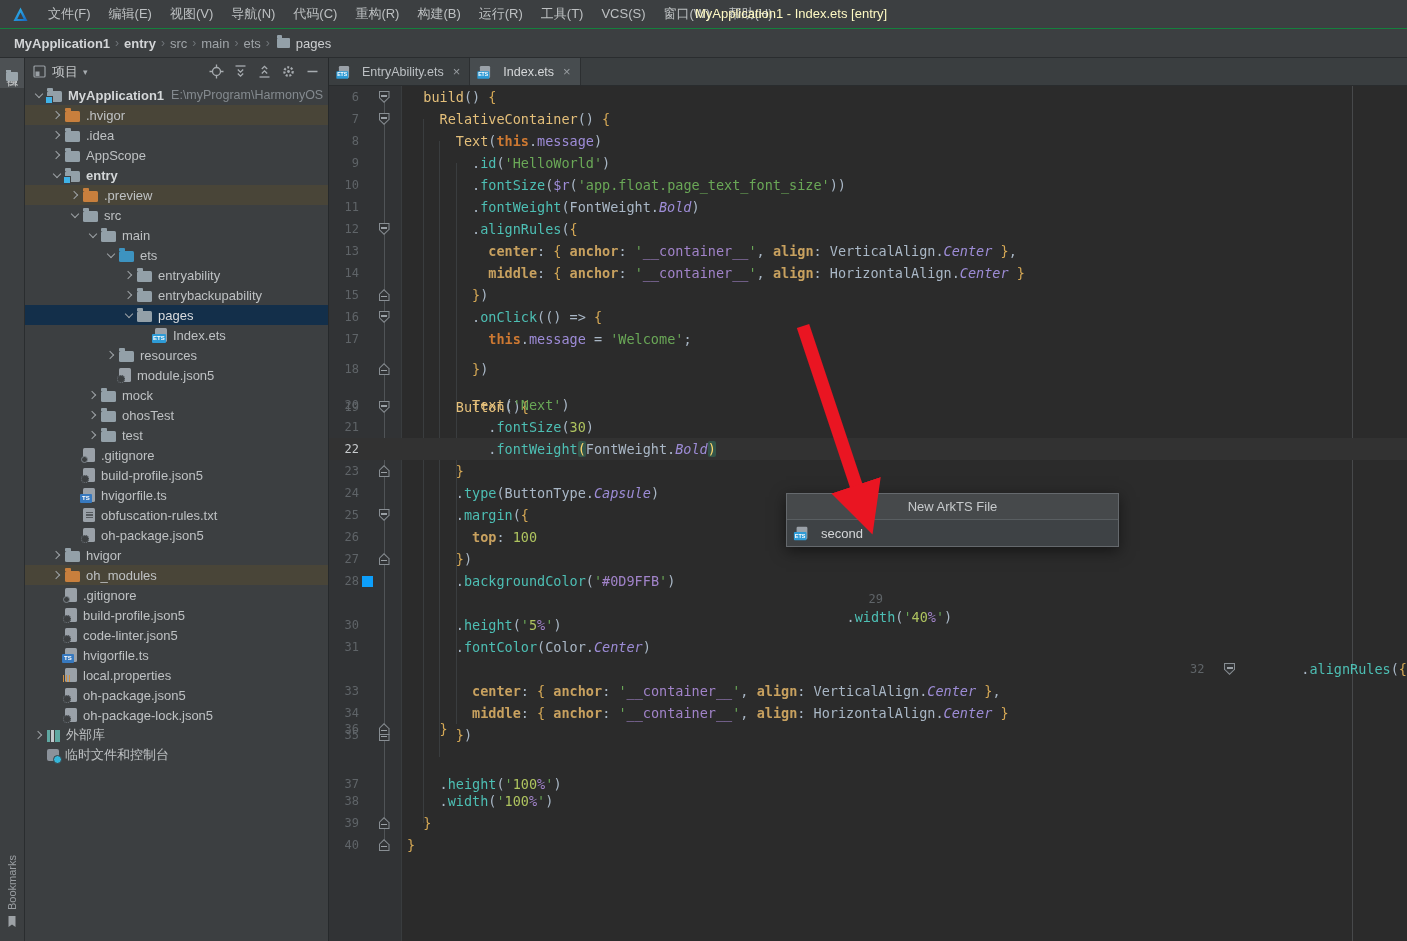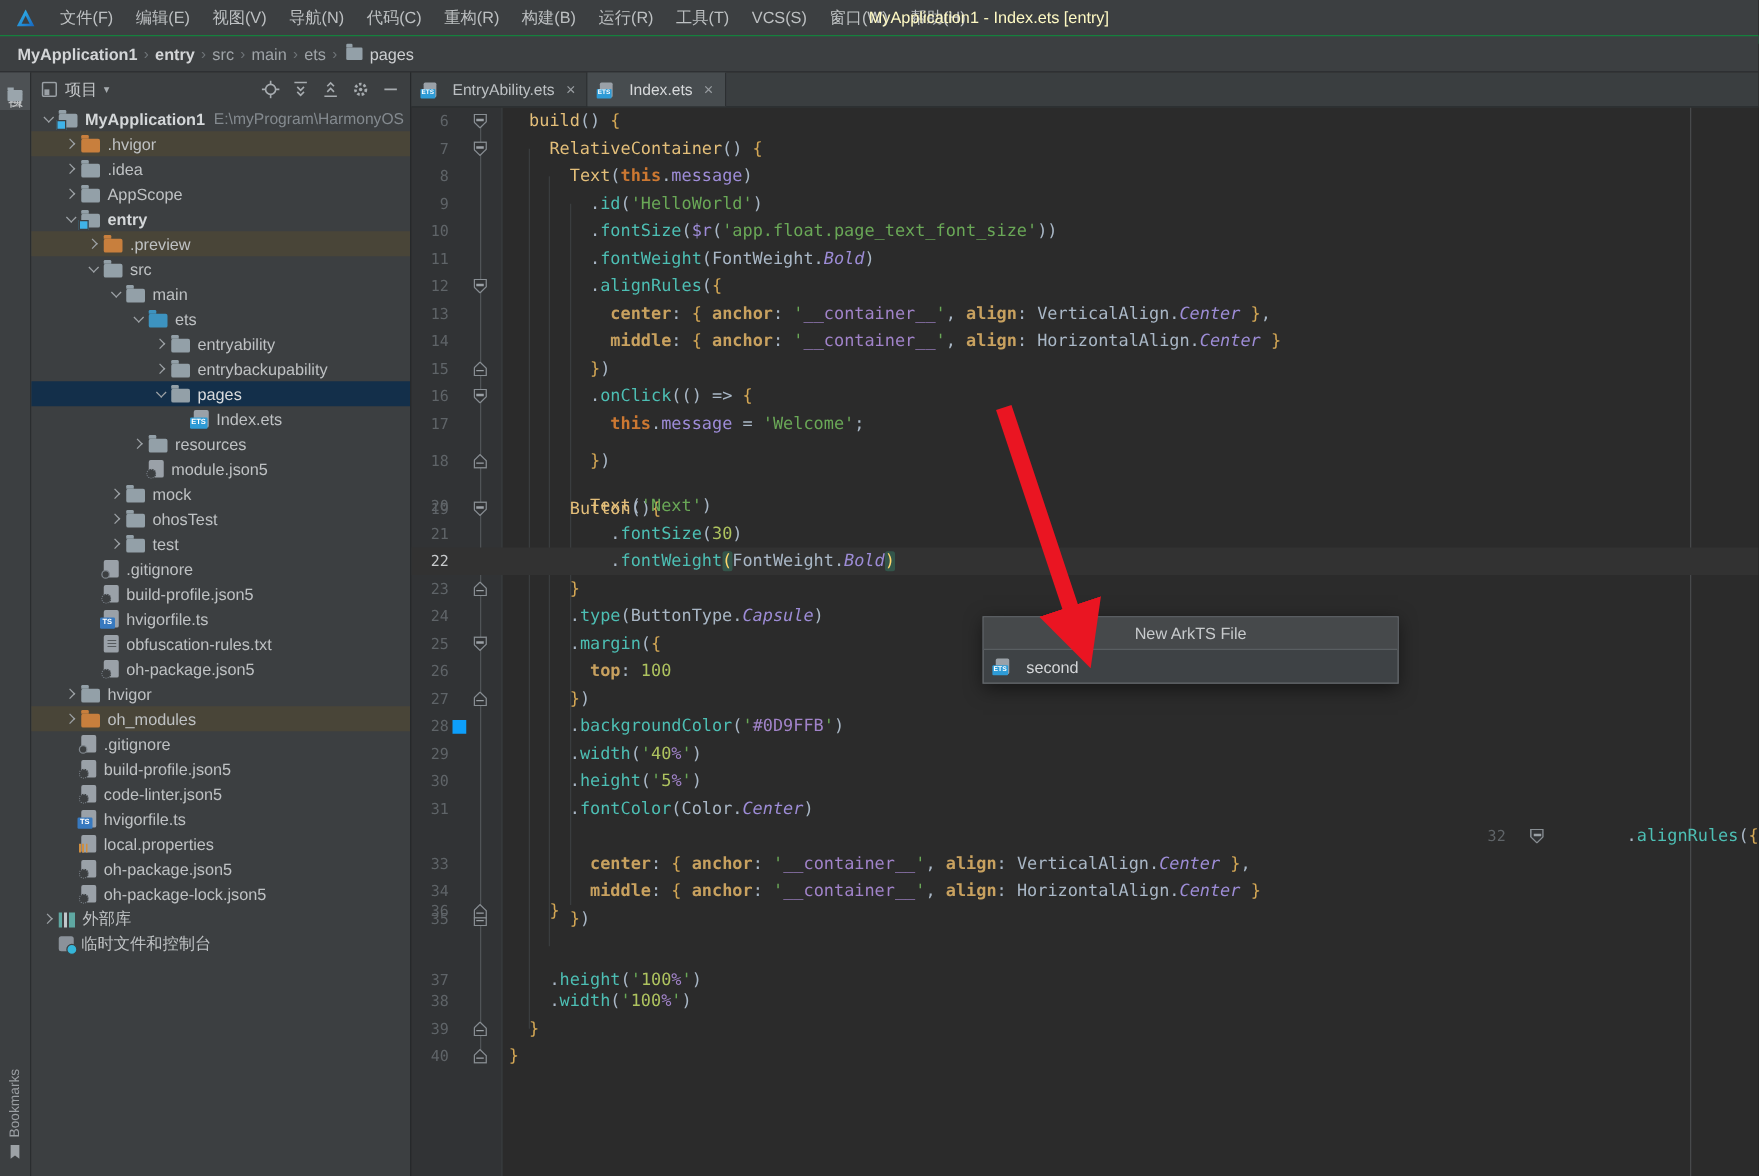--- a/index.html
+++ b/index.html
@@ -647,21 +647,21 @@
           <span class="codetext"><span class="s-pl">      </span><span class="s-br">}</span><span class="s-pl">)</span></span>
         </div>
         <div class="cl" style="top: 484px;">
           <span class="ln">28</span>
           <span class="swslot">
             <i class="csw" style="background: rgb(13, 159, 251);"></i>
           </span>
           <span class="foldslot"></span>
           <span class="codetext"><span class="s-pl">      .</span><span class="s-mt">backgroundColor</span><span class="s-pl">(</span><span class="s-st">'</span><span class="s-sp">#0D9FFB</span><span class="s-st">'</span><span class="s-pl">)</span></span>
         </div>
-        <div class="cl" style="top: 506px;">
+        <div class="cl" style="top: 506px; flex-direction: column;">
           <span class="ln">29</span>
           <span class="swslot"></span>
           <span class="foldslot"></span>
           <span class="codetext"><span class="s-pl">      .</span><span class="s-mt">width</span><span class="s-pl">(</span><span class="s-st">'</span><span class="s-nm">40</span><span class="s-sp">%</span><span class="s-st">'</span><span class="s-pl">)</span></span>
         </div>
         <div class="cl" style="top: 528px;">
           <span class="ln">30</span>
           <span class="swslot"></span>
           <span class="foldslot"></span>
           <span class="codetext"><span class="s-pl">      .</span><span class="s-mt">height</span><span class="s-pl">(</span><span class="s-st">'</span><span class="s-nm">5</span><span class="s-sp">%</span><span class="s-st">'</span><span class="s-pl">)</span></span>

